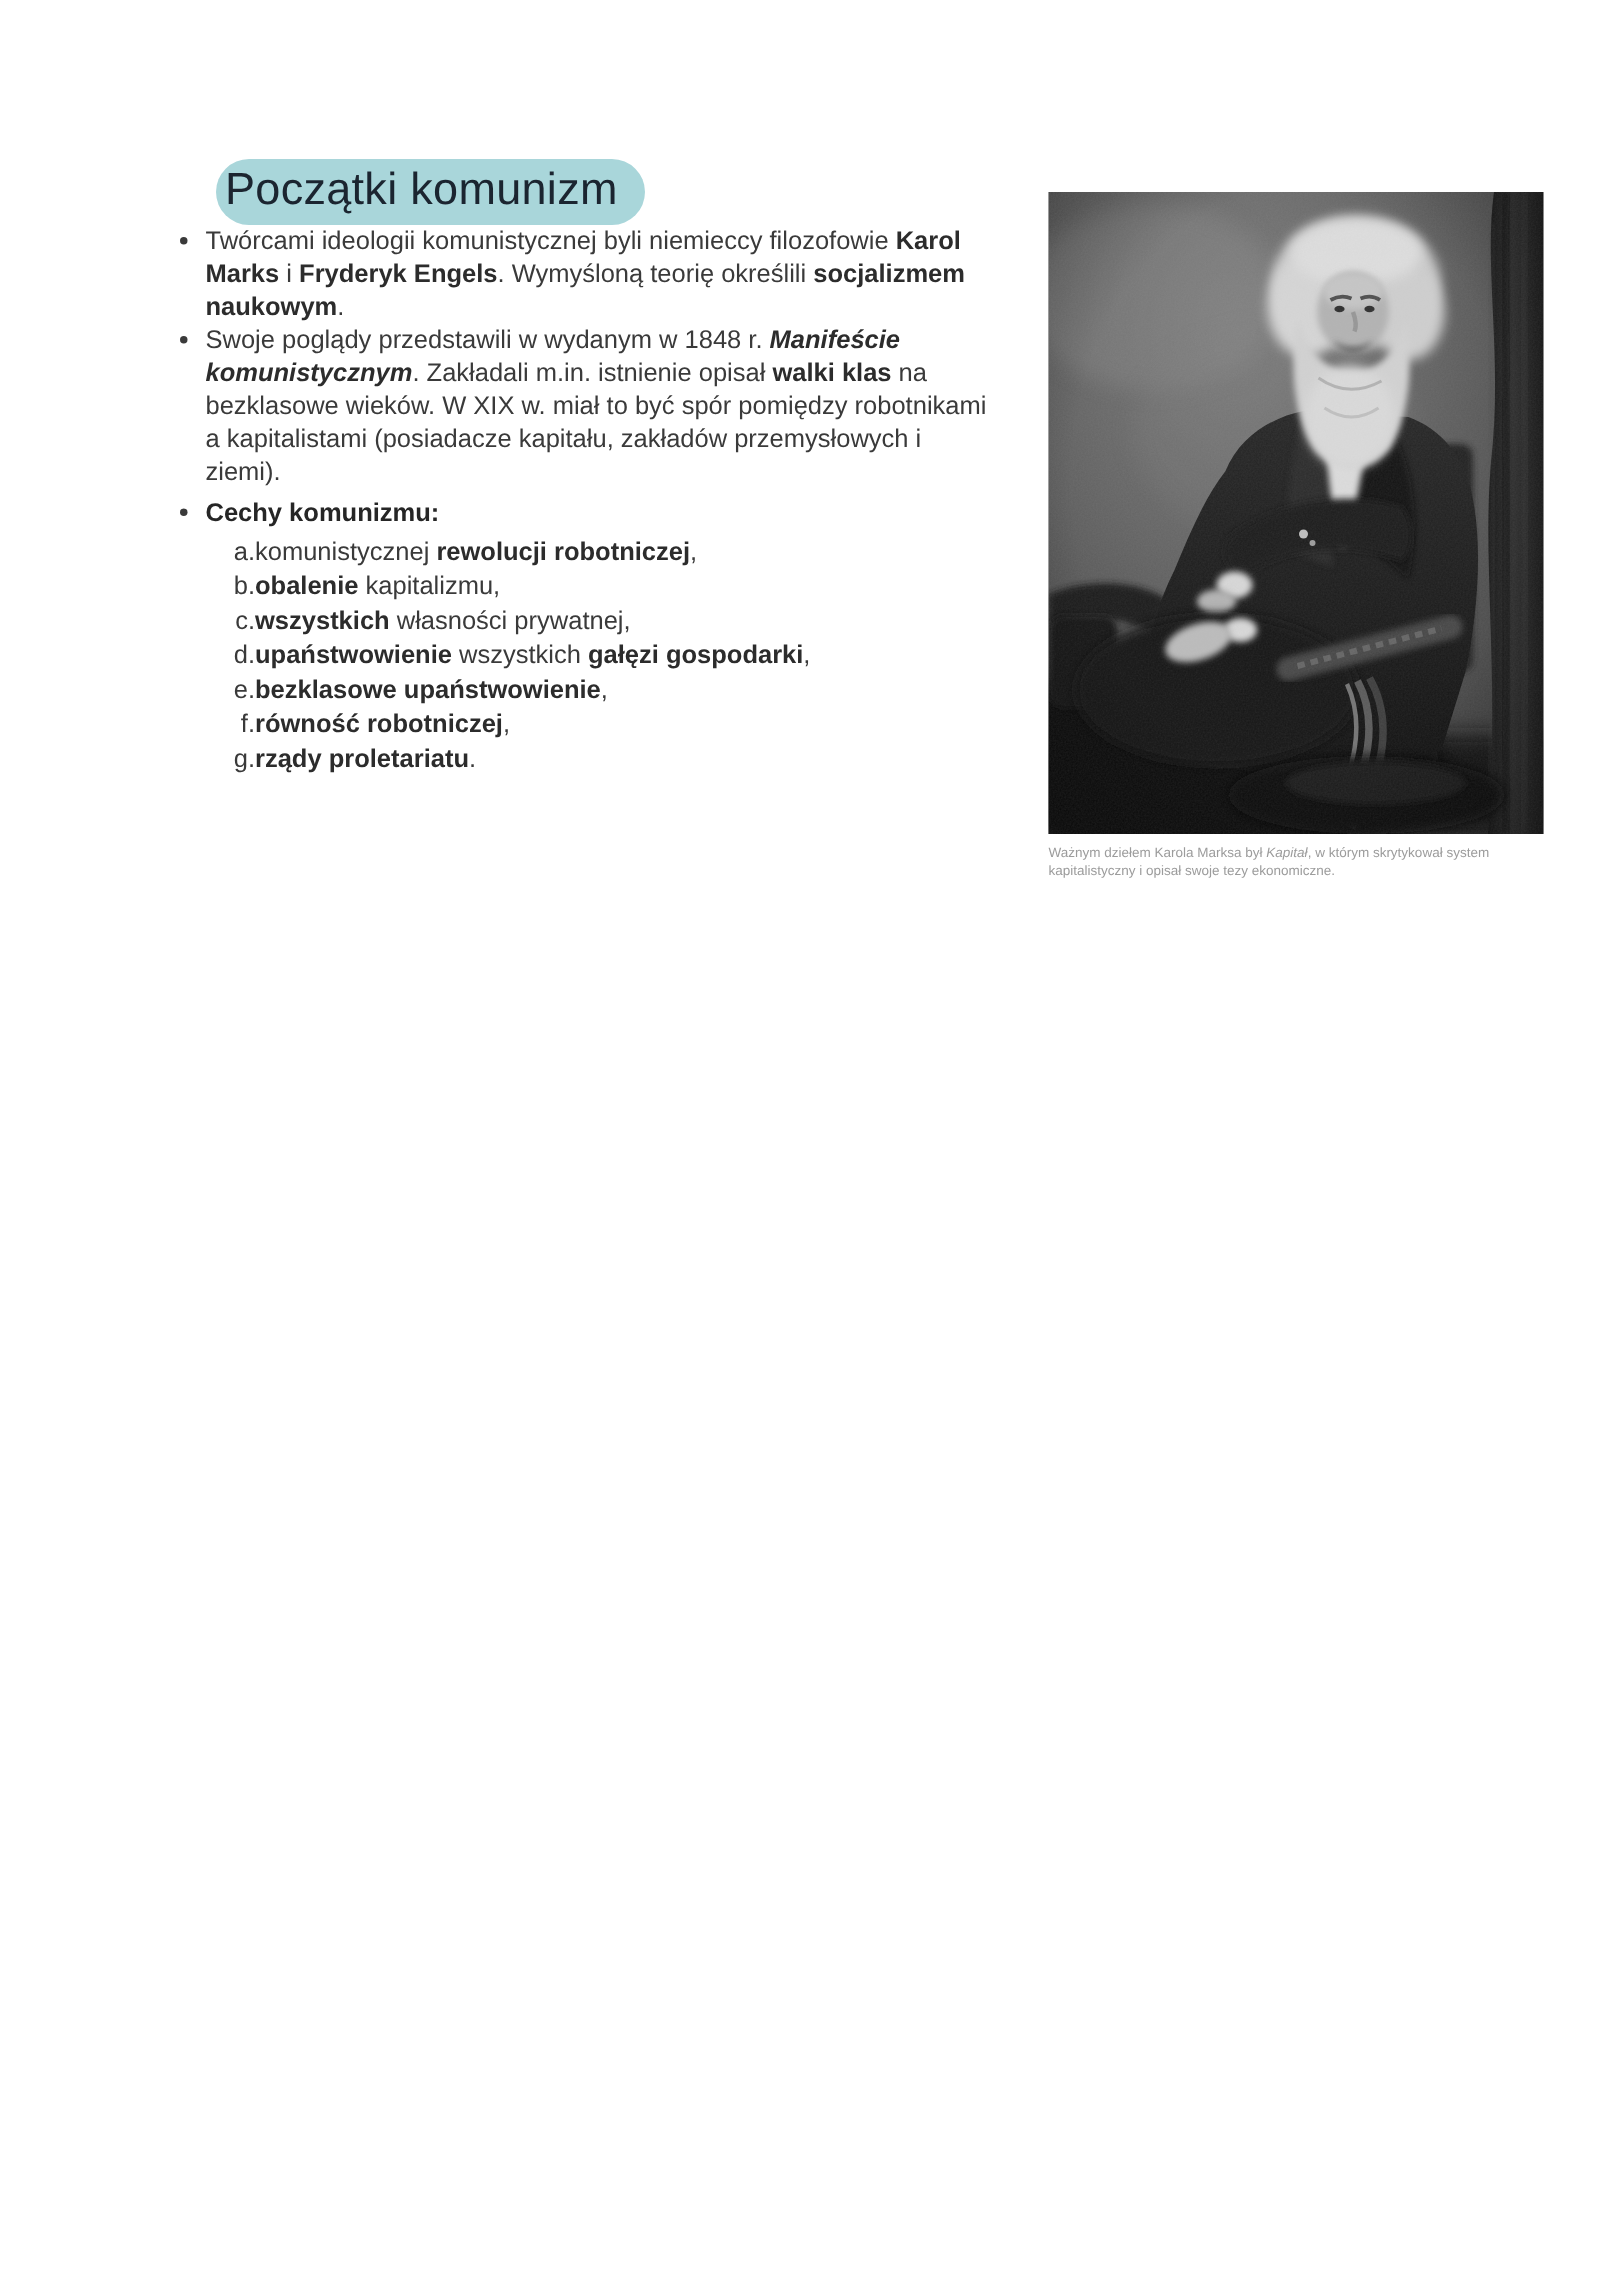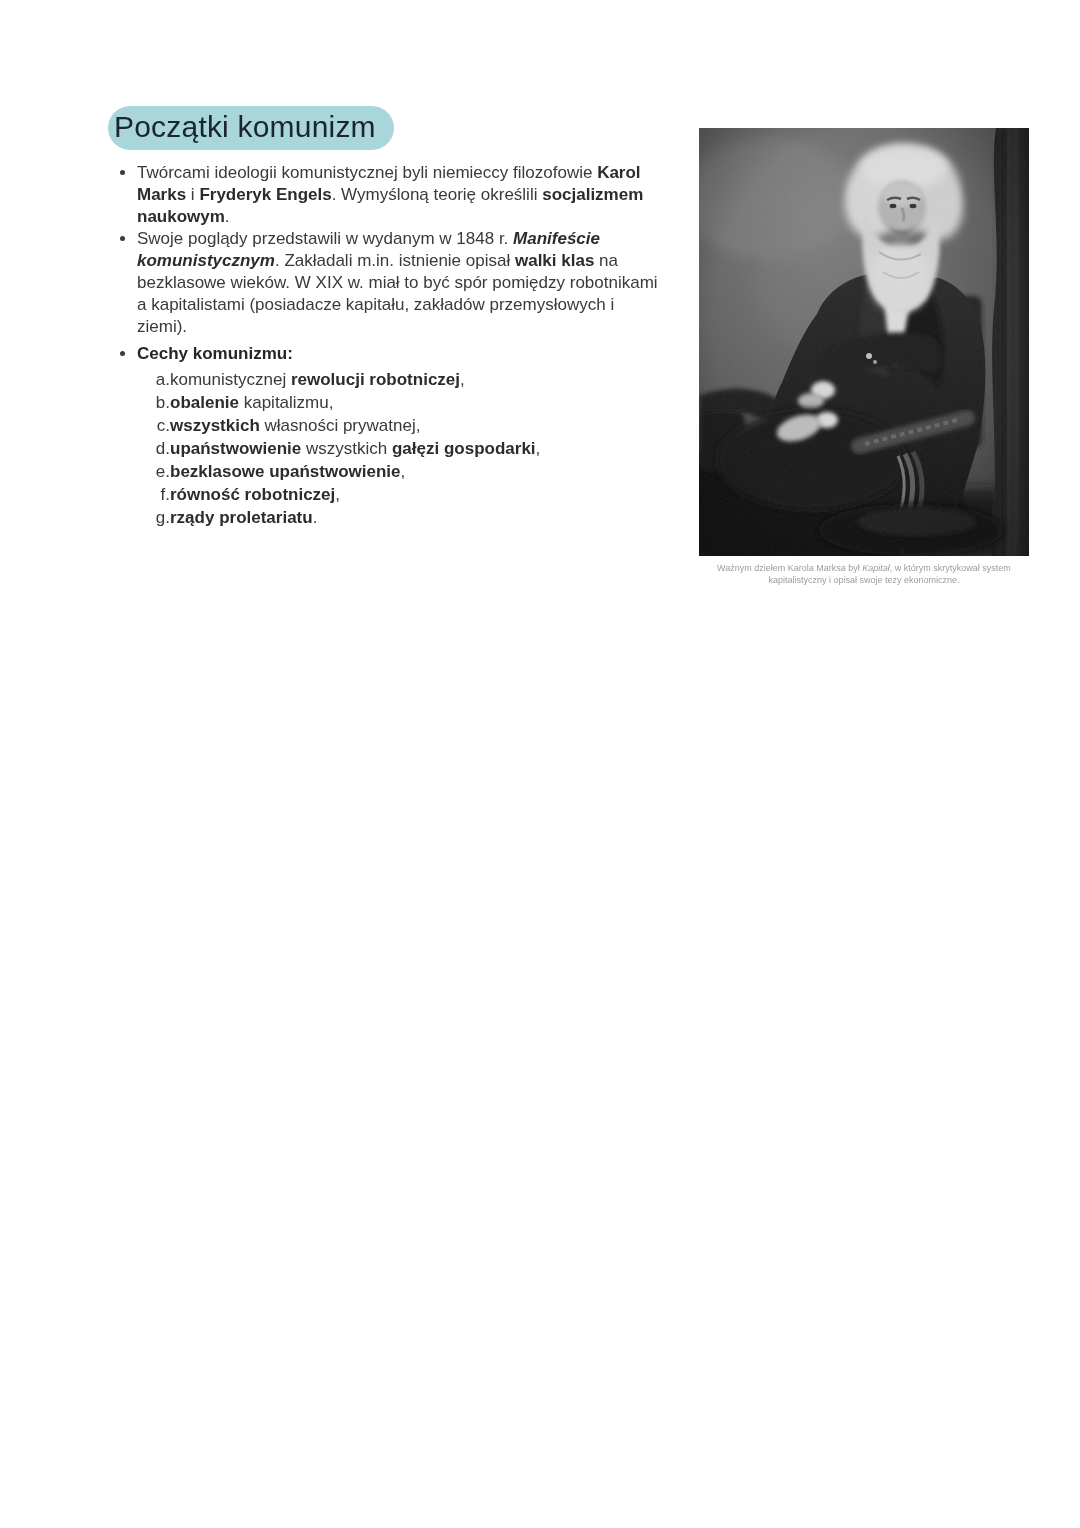--- a/index.html
+++ b/index.html
@@ -17,25 +17,26 @@
   .text-col { position: absolute; left: 108px; top: 106px; width: 554px; }
 
   h1.title { margin: 0; font-size: 30px; font-weight: 400; letter-spacing: 0.2px; }
   .pill {
     display: inline-block;
     background: #a9d6da;
     color: #1b2530;
     border-radius: 22px;
     padding: 4px 18px 7px 6px;
     line-height: 1.1;
+    margin-left: 36px;
   }
 
   p.intro { margin: 14px 0 0 0; font-size: 17px; line-height: 22px; }
 
-  ul.bullets { margin: 12px 0 0 0; padding: 0 0 0 29px; list-style: disc; }
+  ul.bullets { margin: 0 0 0 0; padding: 0 0 0 29px; list-style: disc; }
   ul.bullets > li { margin: 0; font-size: 17px; line-height: 22px; }
   ul.bullets > li::marker { color: #3a3a3a; }
 
   li.bullet-head { font-size: 21px; line-height: 27px; margin-top: 5px !important; }
   .features-heading { font-weight: 700; color: #262626; }
 
   ol.features {
     margin: 3px 0 0 0; padding: 0 0 0 14px;
     list-style: none; counter-reset: feat;
     font-size: 17px; font-weight: 400; color: #3a3a3a;
@@ -51,21 +52,21 @@
   .b { font-weight: 700; color: #2c2c2c; }
   .i { font-style: italic; }
 
   
   .photo-col { position: absolute; left: 699px; top: 128px; width: 330px; margin: 0; }
   .photo { width: 330px; height: 428px; overflow: hidden; background: #555; }
   .photo svg { display: block; }
   figcaption.caption {
     margin-top: 6px; width: 330px;
     font-size: 9px; line-height: 12px;
-    color: #9c9c9c; text-align: center;
+    color: #9c9c9c; 
   }
 </style>
 </head>
 <body style="background: rgb(255, 255, 255); color: rgb(58, 58, 58);">
 
 <div class="page">
 
   <div class="text-col">
     <h1 class="title"><span class="pill" style="background: rgb(169, 214, 218); color: rgb(27, 37, 48);">Początki komunizm</span></h1>
 

